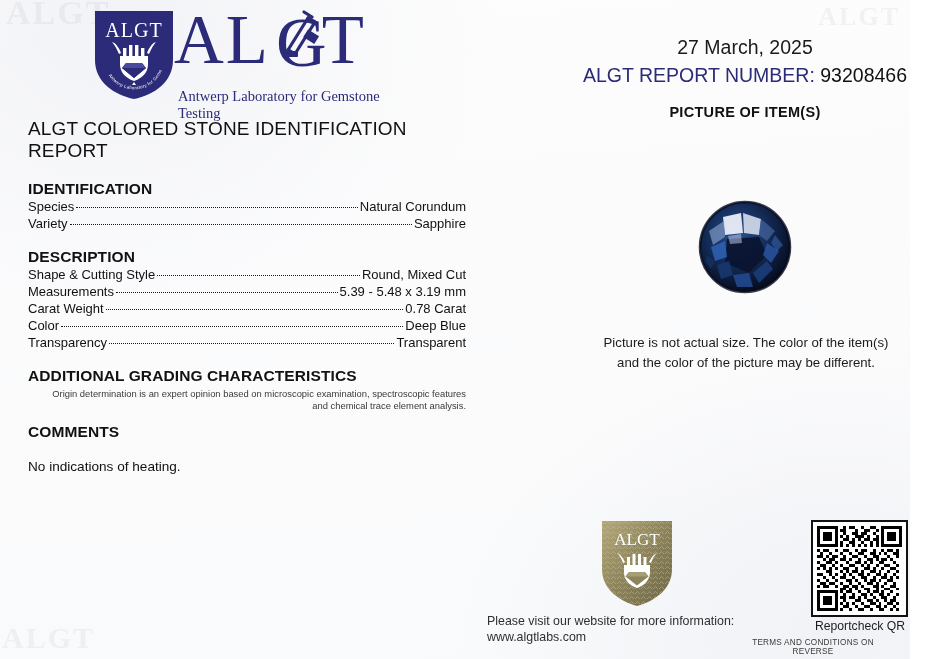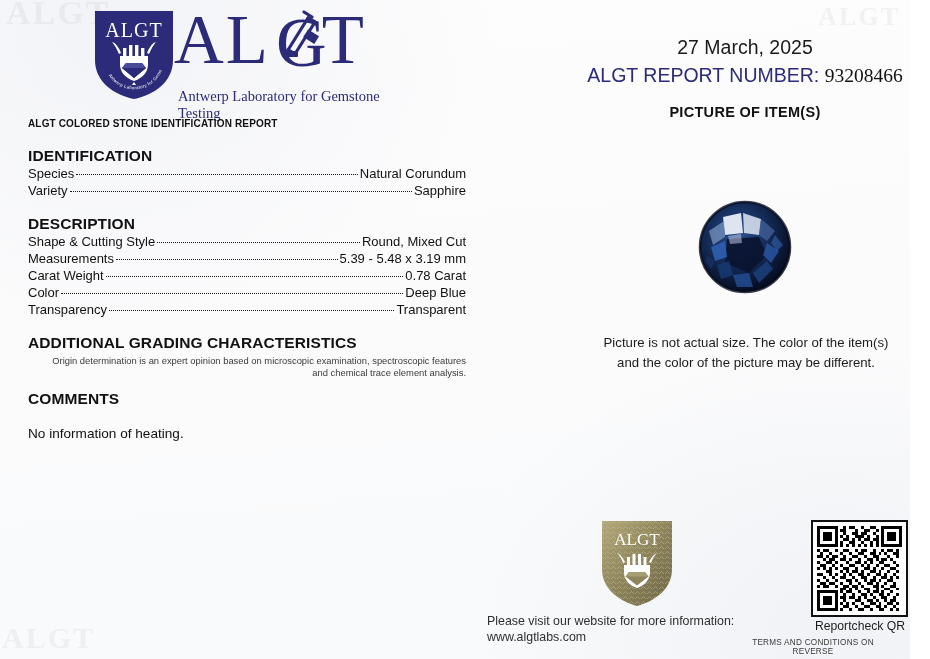--- a/index.html
+++ b/index.html
@@ -48,25 +48,25 @@
   }
   .hdr-date {
     position: absolute; left: 560px; top: 36px; width: 370px;
     text-align: center; font-size: 19.5px; color: #1a1a1a;
   }
   .hdr-report {
     position: absolute; left: 560px; top: 64px; width: 370px;
     text-align: center; font-size: 19.5px; white-space: nowrap;
   }
   .hdr-report .lbl { color: #2b2b79; }
-  .hdr-report .num { color: #111; font-family: Liberation Serif, serif; }
+  .hdr-report .num { color: #111; }
 
   
   .col-left { position: absolute; left: 28px; top: 118px; width: 438px; }
-  .doc-title { font-size: 10px; font-weight: bold; letter-spacing: .15px; }
+  .doc-title { font-size: 19px; font-weight: normal; letter-spacing: .15px; }
   .sect-head { font-size: 15.5px; font-weight: bold; letter-spacing: .1px; }
   .row {
     display: flex; align-items: baseline;
     font-size: 13px; line-height: 17px; white-space: nowrap;
   }
   .row .k { flex: 0 0 auto; }
   .row .dots {
     flex: 1 1 auto; margin: 0 2px;
     border-bottom: 1.6px dotted #1a1a1a;
     transform: translateY(-3px);
@@ -221,21 +221,21 @@
       <span class="v">Transparent</span>
     </div>
 
     <div style="height:16px"></div>
     <div class="sect-head">ADDITIONAL GRADING CHARACTERISTICS</div>
     <div class="note">Origin determination is an expert opinion based on microscopic examination, spectroscopic features and chemical trace element analysis.</div>
 
     <div style="height:12px"></div>
     <div class="sect-head">COMMENTS</div>
     <div style="height:18px"></div>
-    <div class="comment-text">No information of heating.</div>
+    <div class="comment-text">No indications of heating.</div>
   </div>
 
   <div class="pic-title">PICTURE OF ITEM(S)</div>
 
   <div class="gem-wrap">
     <svg viewBox="0 0 96 96" width="96" height="96">
       <defs>
         <radialGradient id="gemBg" cx="42%" cy="36%" r="66%">
           <stop offset="0%" stop-color="#2a4f8f"></stop>
           <stop offset="45%" stop-color="#16305f"></stop>

